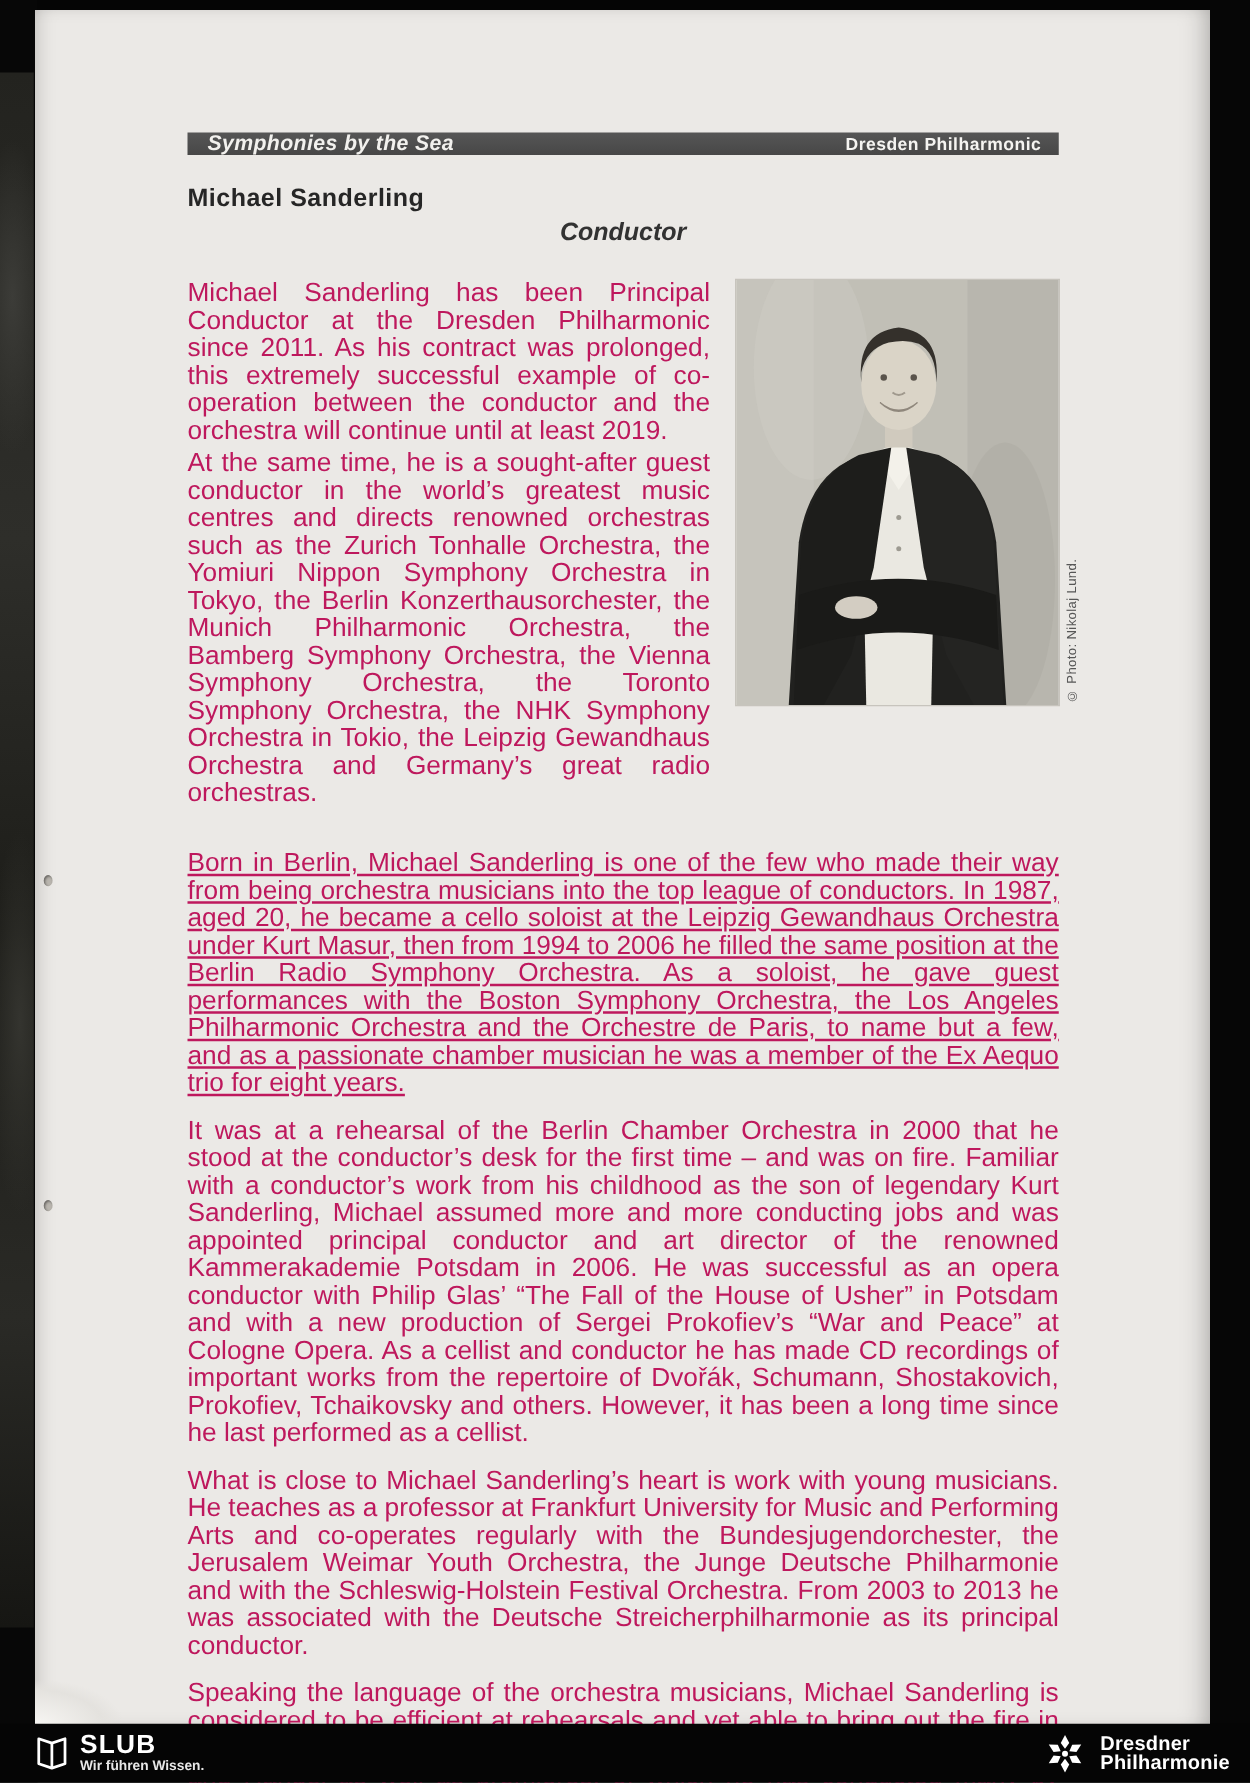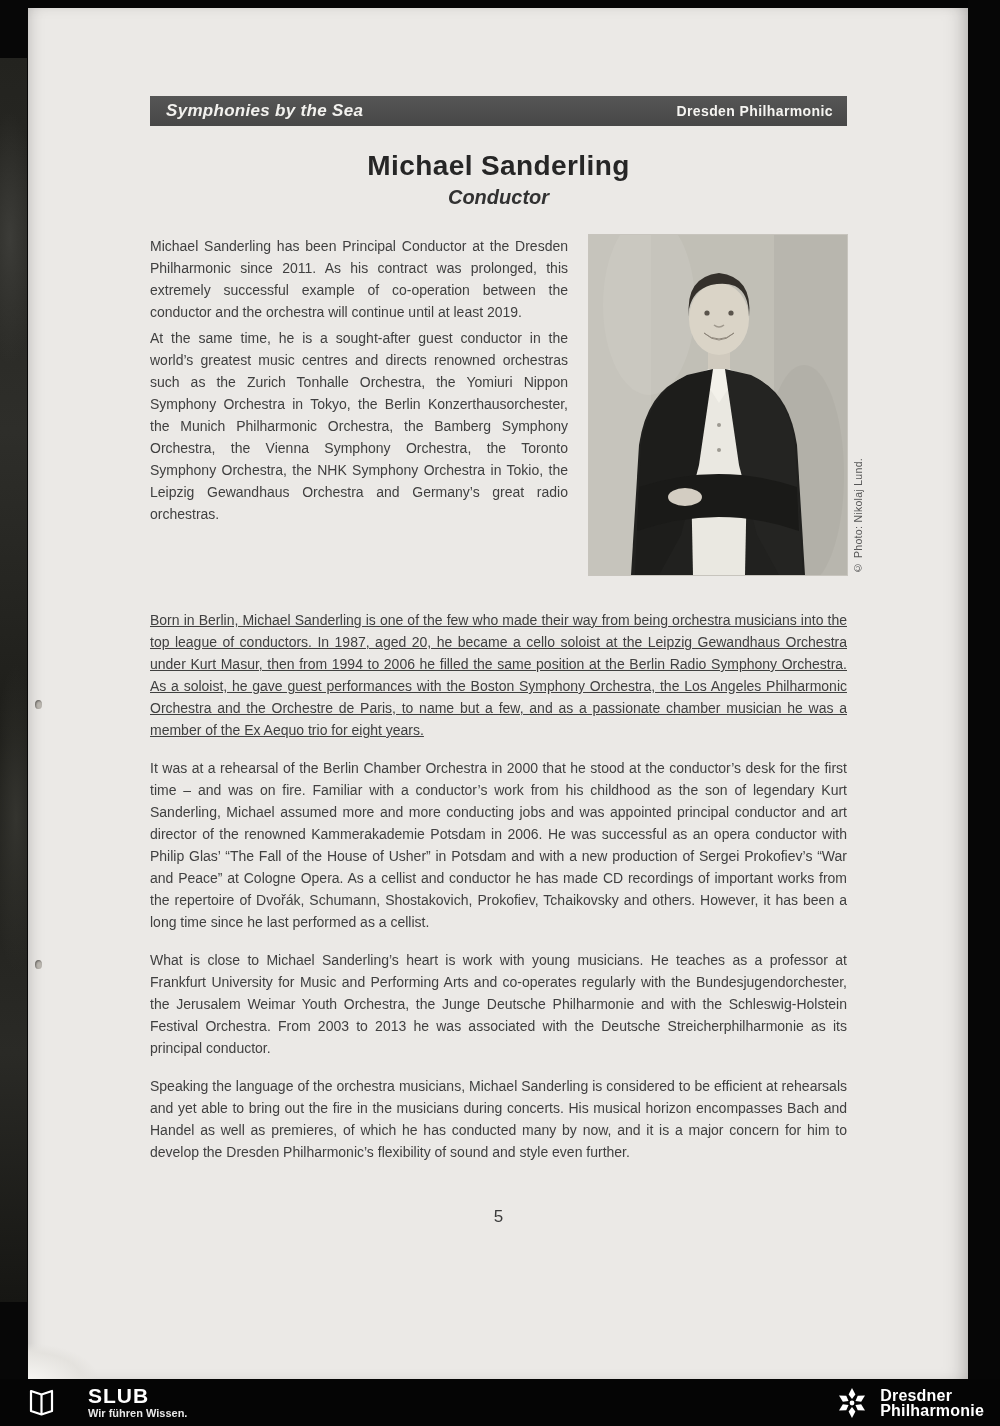--- a/index.html
+++ b/index.html
@@ -33,32 +33,32 @@
   .hole-2 { left:7px; top:952px; }
   .corner-curl {
     position:absolute; left:0; bottom:0; width:70px; height:36px;
     background:radial-gradient(ellipse at 0% 100%, #f7f6f3 0%, #e4e2de 55%, transparent 72%);
   }
 
   .content { position:absolute; left:122px; top:84px; width:697px; }
 
   
   .band {
-    height:30px; background:linear-gradient(180deg,#565656,#474747);
+    height:18px; background:linear-gradient(180deg,#565656,#474747);
     display:flex; align-items:center; justify-content:space-between;
-    padding:0 14px 0 16px; margin-top:4px;
+    padding:0 14px 0 16px; margin-top:14px;
   }
   .band-left { color:#f2f1ee; font-size:17px; font-weight:bold; font-style:italic; letter-spacing:0.3px; }
   .band-right { color:#f5f4f1; font-size:14px; font-weight:bold; letter-spacing:0.4px; }
 
-  h1.title { margin-top:24px; text-align:center; font-size:28px; font-weight:bold; color:#262626; letter-spacing:0.4px; }
+  h1.title { margin-top:24px; font-size:20px; font-weight:bold; color:#262626; letter-spacing:0.4px; }
   h2.subtitle { margin-top:4px; text-align:center; font-size:20px; font-weight:bold; font-style:italic; color:#323232; }
 
   p.body-p {
-    font-size:14px; line-height:22px; color:#404040;
+    font-size:21px; line-height:22px; color:#be185d;
     text-align:justify; text-justify:inter-word;
   }
   .cols { display:flex; margin-top:26px; gap:21px; }
   .col-text { width:418px; }
   .col-text p + p { margin-top:4px; }
 
   .photo-wrap { position:relative; width:258px; height:340px; flex:none; }
   .photo-frame { width:258px; height:340px; display:block; box-shadow:0 0 0 1px #c7c4bd; }
   .credit {
     position:absolute; right:-17px; bottom:2px;
@@ -73,21 +73,21 @@
 
   
   .viewer-footer {
     position:absolute; left:0; bottom:0; width:1000px; height:47px;
     background:#050505;
     display:flex; align-items:center; justify-content:space-between;
     padding:0 16px 0 28px; z-index:5;
   }
   .brand { display:flex; align-items:center; text-decoration:none; cursor:pointer; }
   .slub-icon { margin-right:9px; display:flex; }
-  .slub-text { display:flex; flex-direction:column;margin-left:24px; }
+  .slub-text { display:flex; flex-direction:column; }
   .slub-name { color:#fff; font-size:21px; font-weight:bold; letter-spacing:1px; line-height:22px; }
   .slub-tag { color:#e8e8e8; font-size:11px; line-height:13px;font-weight:bold; }
   .phil-icon { margin-right:10px; display:flex; }
   .phil-text { display:flex; flex-direction:column; }
   .phil-line { color:#fff; font-size:16px; font-weight:bold; line-height:15px; letter-spacing:0.2px; }
 
   .topstrip { position:absolute; left:0; top:0; width:100%; height:8px; background:#050505; }
   .rightstrip { position:absolute; right:0; top:0; width:32px; height:100%; background:#060606; }
 </style>
 </head>

